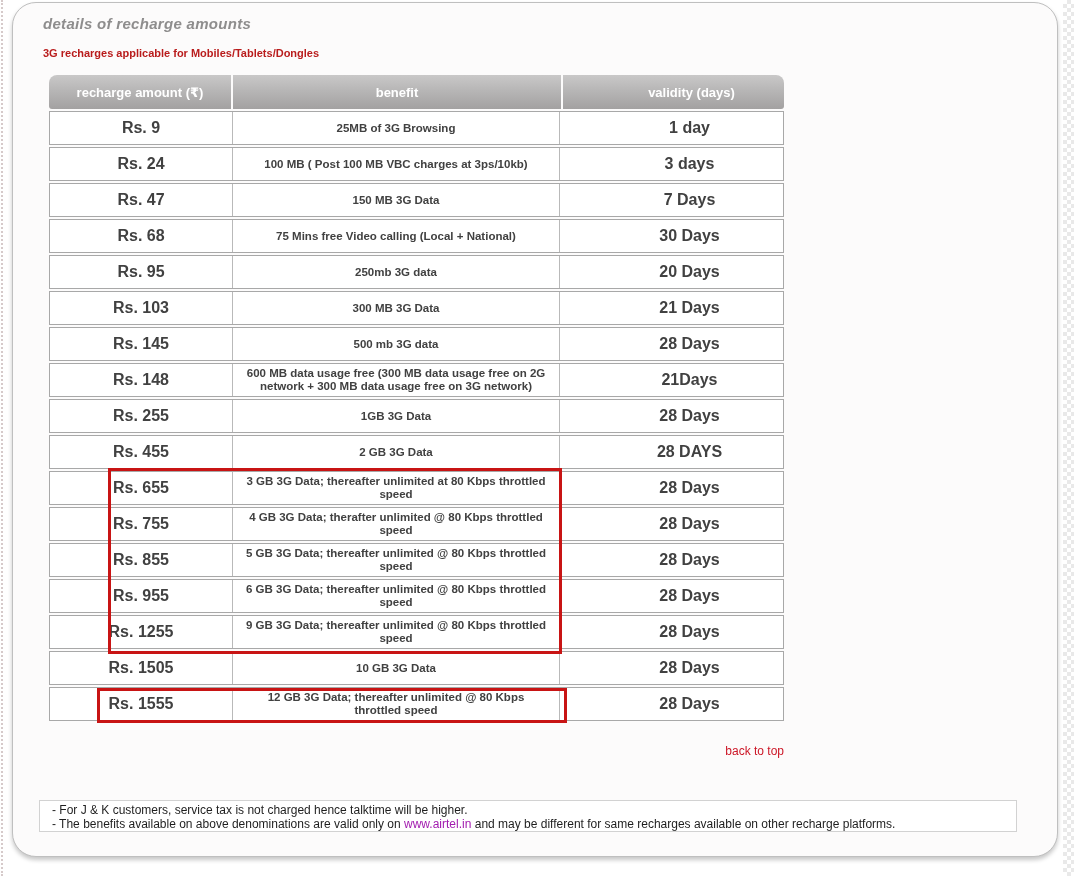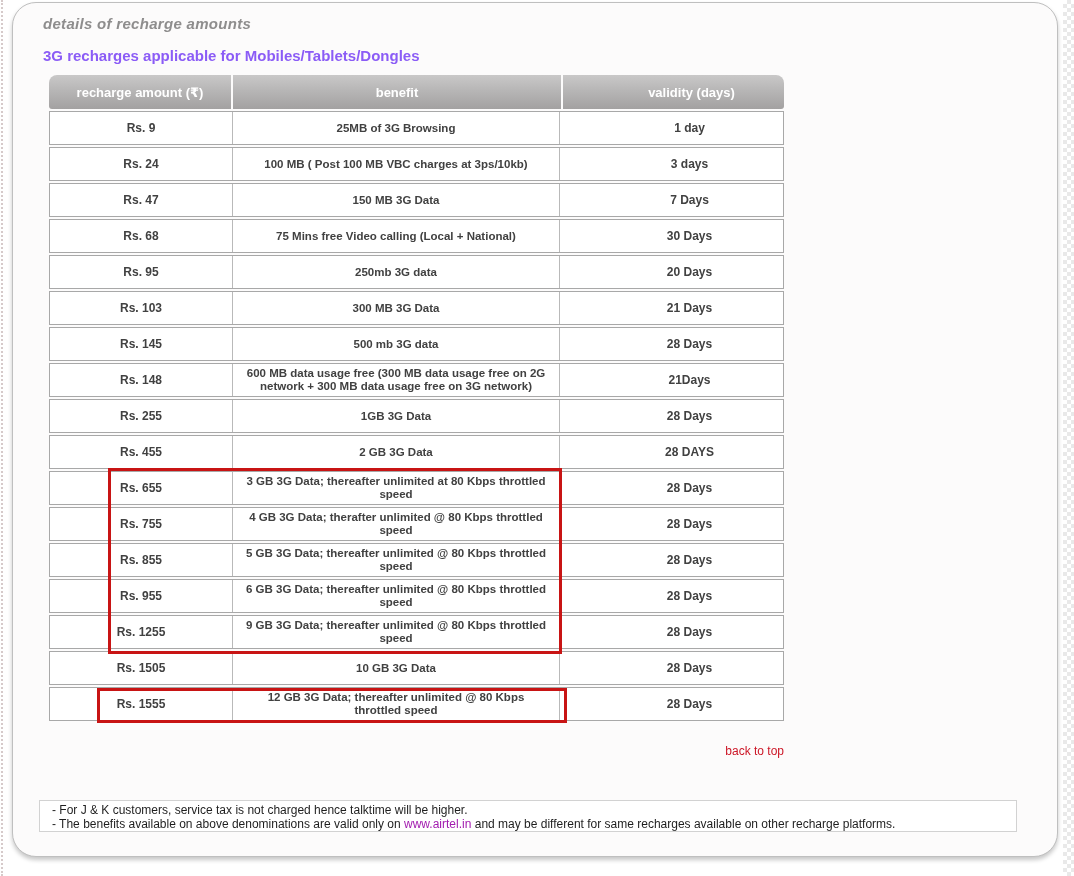--- a/index.html
+++ b/index.html
@@ -26,21 +26,21 @@
     border:1px solid #bfbfbf;border-radius:24px;
     box-shadow:0 3px 4px rgba(0,0,0,0.22);
   }
   .page-title{
     position:absolute;left:30px;top:12px;
     font-size:15px;font-weight:bold;font-style:italic;color:#8e8d8d;
     letter-spacing:.3px;
   }
   .subtitle{
     position:absolute;left:30px;top:44px;
-    font-size:15px;font-weight:bold;color:#8b5cf6;
+    font-size:11px;font-weight:bold;color:#b91c1c;
   }
   .table{position:absolute;left:36px;top:72px;width:735px;}
   .thead{
     display:flex;height:34px;border-radius:8px 8px 3px 3px;overflow:hidden;
   }
   .th{
     background:linear-gradient(180deg,#c9c8c8 0%,#b7b6b6 45%,#a3a1a1 100%);
     color:#ffffff;font-weight:bold;font-size:13px;
     display:flex;align-items:center;justify-content:center;
   }
@@ -49,21 +49,21 @@
   .w2{width:328px;box-sizing:border-box;}
   .w3{flex:1;box-sizing:border-box;padding-left:36px;}
   .rows{margin-top:2px;}
   .row{
     height:34px;box-sizing:border-box;margin-bottom:2px;
     background:#ffffff;border:1px solid #a8a8a8;
     display:flex;align-items:stretch;
   }
   .td{
     display:flex;align-items:center;justify-content:center;
-    text-align:center;font-weight:bold;color:#414141;font-size:12px;
+    text-align:center;font-weight:bold;color:#414141;font-size:16px;
   }
   .td.w2{
     border-left:1px solid #b9b9b9;border-right:1px solid #b9b9b9;
     font-size:11.5px;line-height:13px;padding:0 12px;
   }
   .back-to-top{
     position:absolute;left:36px;top:741px;width:735px;text-align:right;
     font-size:12px;color:#cc1626;cursor:pointer;
   }
   .notes-box{

